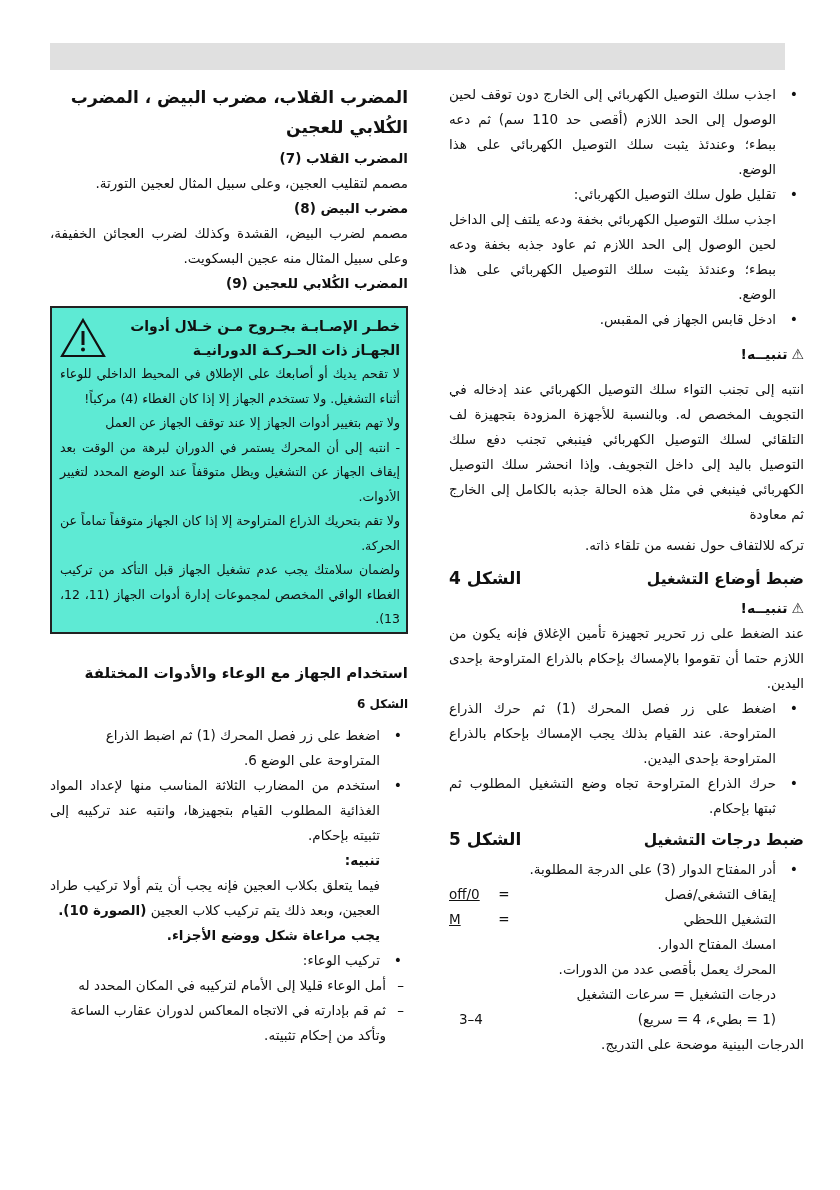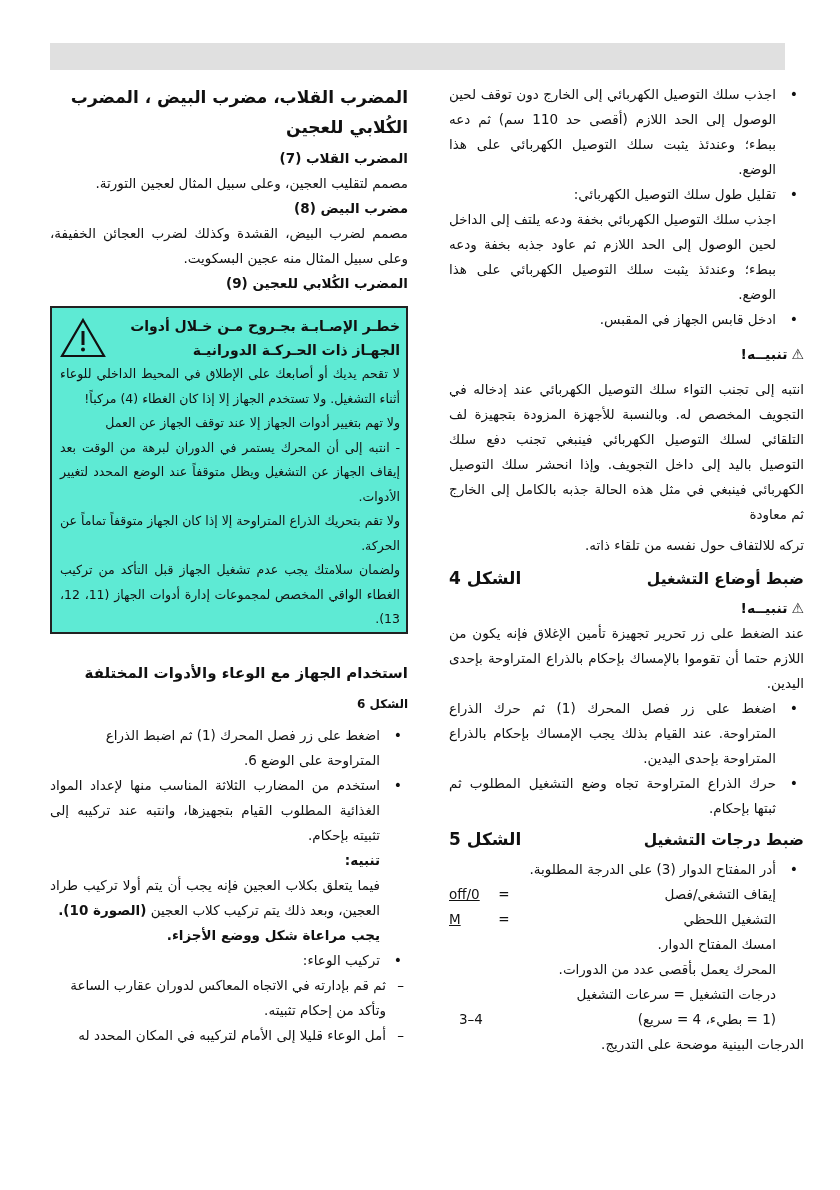--- a/index.html
+++ b/index.html
@@ -109,15 +109,15 @@
   </div>
 
   <p class="title-l" style="font-size:15px;margin-top:6px">استخدام الجهاز مع الوعاء والأدوات المختلفة</p>
   <p class="h-bold" style="font-size:12px;margin-top:4px;margin-bottom:6px">الشكل 6</p>
   <p class="bul">اضغط على زر فصل المحرك (1) ثم اضبط الذراع المتراوحة على الوضع 6.</p>
   <p class="bul just">استخدم من المضارب الثلاثة المناسب منها لإعداد المواد الغذائية المطلوب القيام بتجهيزها، وانتبه عند تركيبه إلى تثبيته بإحكام.</p>
   <p class="indent h-bold">تنبيه:</p>
   <p class="indent just"><span>فيما يتعلق بكلاب العجين فإنه يجب أن يتم أولا تركيب طراد العجين، وبعد ذلك يتم تركيب كلاب العجين</span> <b>(الصورة 10).</b></p>
   <p class="indent h-bold">يجب مراعاة شكل ووضع الأجزاء.</p>
   <p class="bul">تركيب الوعاء:</p>
+  <p class="dash">أمل الوعاء قليلا إلى الأمام لتركيبه في المكان المحدد له</p>
   <p class="dash">ثم قم بإدارته في الاتجاه المعاكس لدوران عقارب الساعة وتأكد من إحكام تثبيته.</p>
-  <p class="dash">أمل الوعاء قليلا إلى الأمام لتركيبه في المكان المحدد له</p>
 </div>
 
 </body></html>

